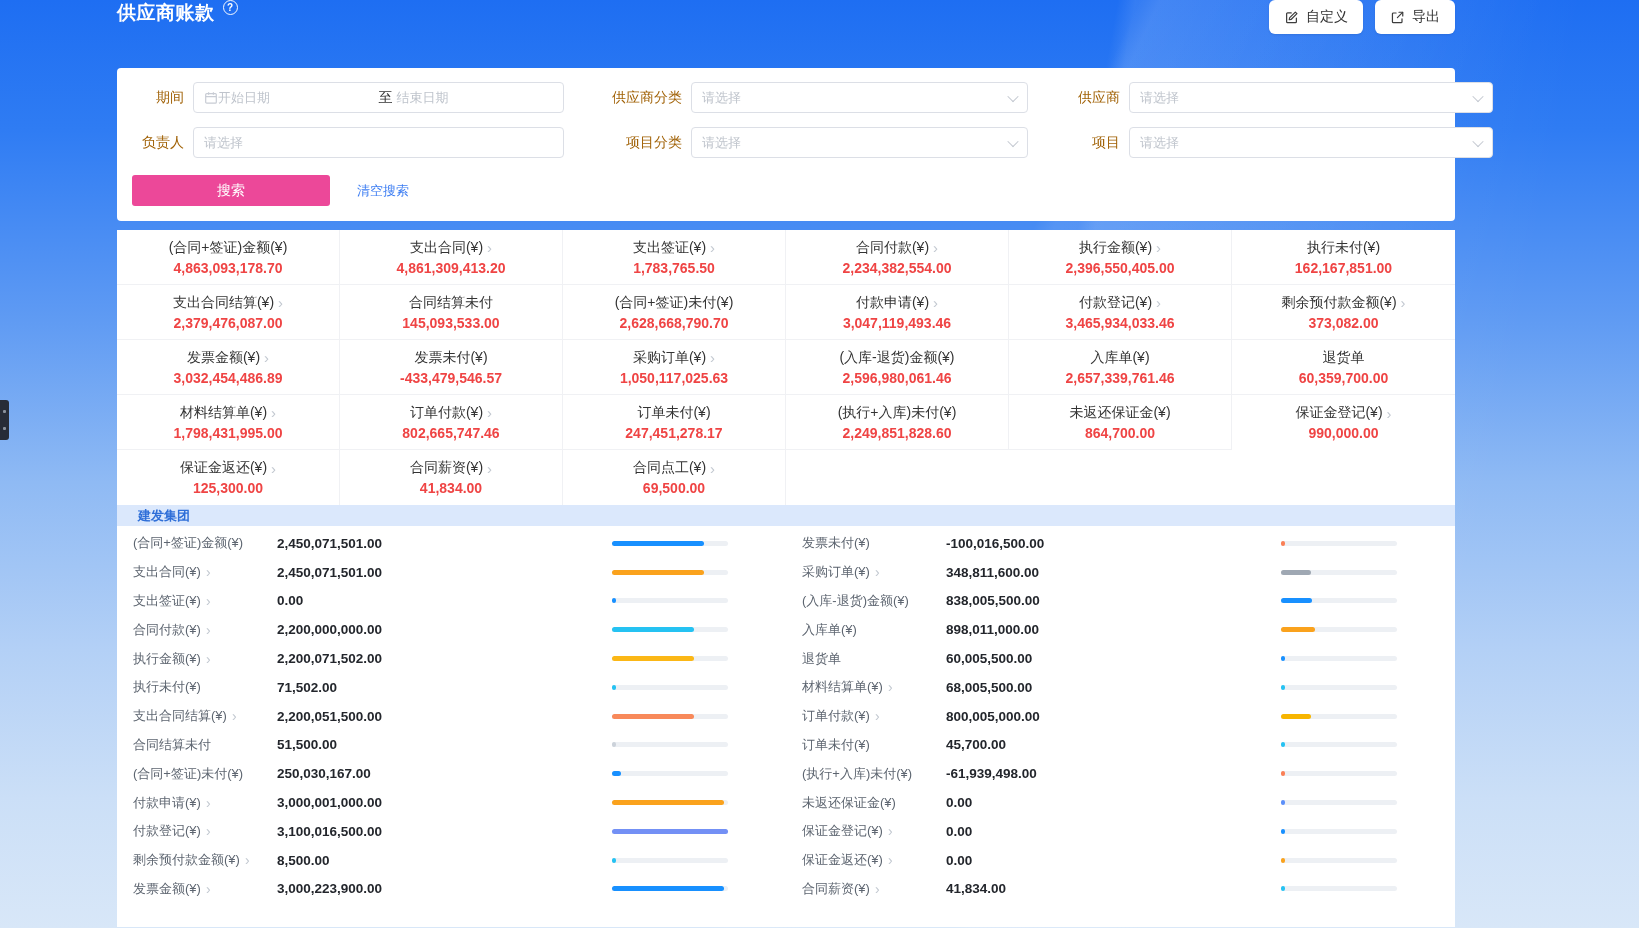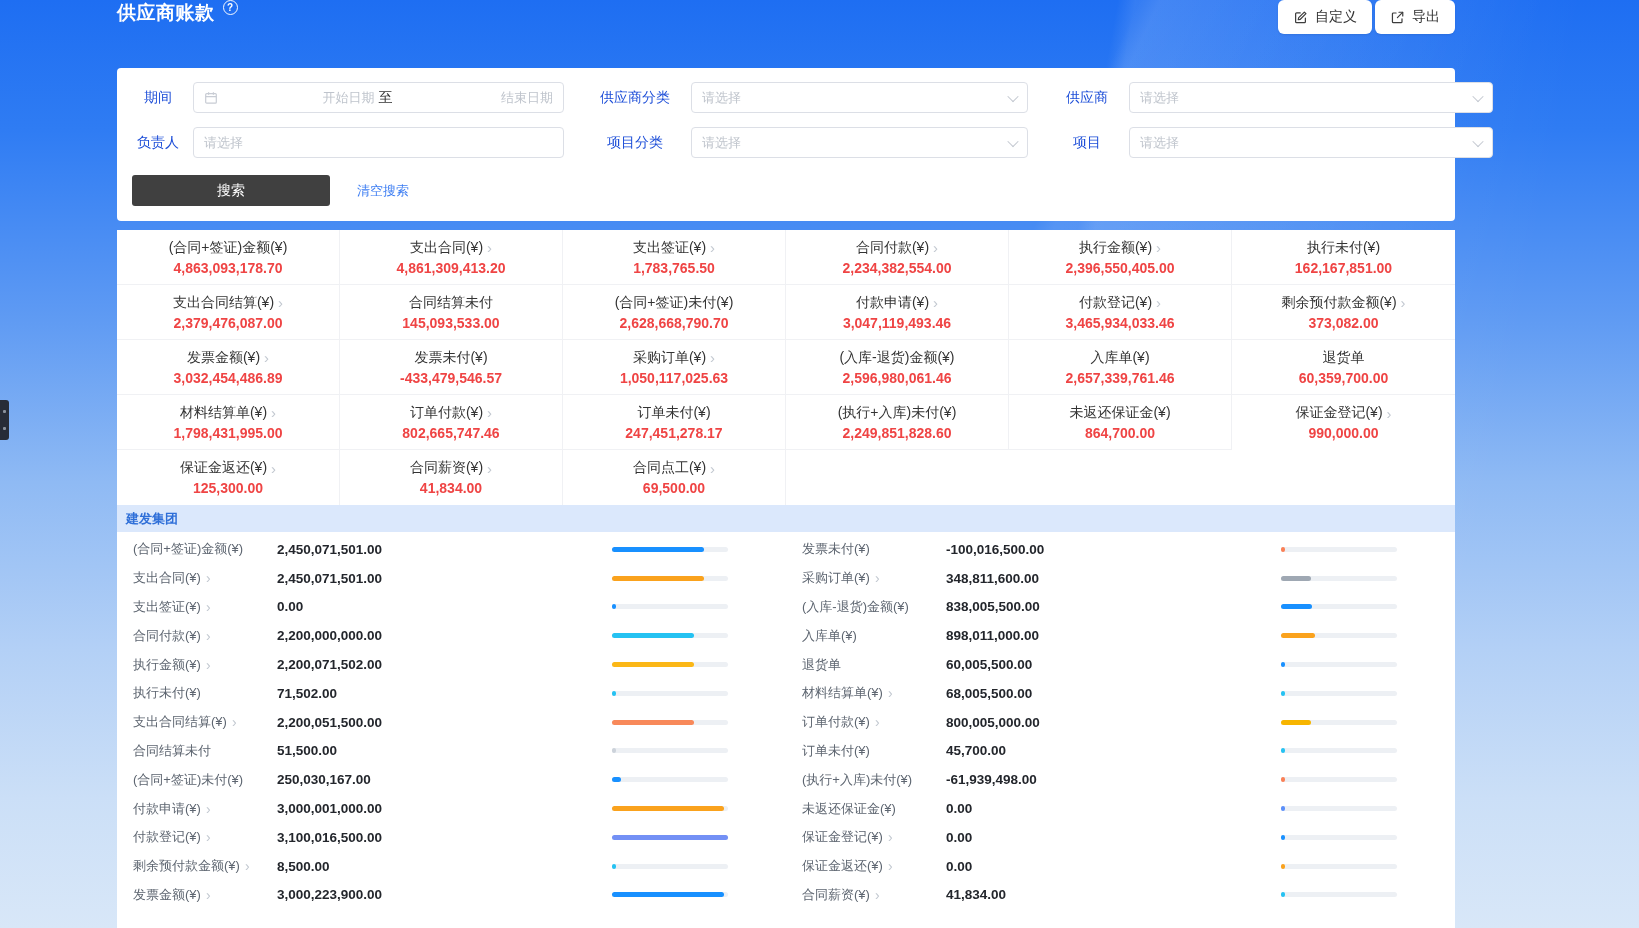--- a/index.html
+++ b/index.html
@@ -13,54 +13,54 @@
       linear-gradient(to bottom, #1e6ef2 0%, #2f7cf3 14%, #5e9af3 34%, #8fbaf4 52%, #b3d0f6 70%, #cbdff7 86%, #d8e7f8 100%);
   }
   .left-tab { position:absolute; left:0; top:400px; width:9px; height:40px; background:#272c37; border-radius:0 3px 3px 0; z-index:5; display:flex; flex-direction:column; justify-content:center; gap:14px; align-items:center;}
   .left-tab i { width:3px; height:3px; background:#8a919c; border-radius:1px; display:block;}
   .content { position:absolute; left:117px; top:0; width:1338px; }
 
   
   .hdr { height:68px; display:flex; }
   .hdr-title { color:#fff; font-size:19px; font-weight:700; letter-spacing:.5px; }
   .help { margin-left:8px; width:15px; height:15px; border-radius:50%; border:1.4px solid rgba(255,255,255,.95); color:#fff; font-size:10px; font-weight:700; display:inline-flex; align-items:center; justify-content:center; }
-  .hdr-btns { margin-left:auto; display:flex; gap:3px; }
+  .hdr-btns { margin-left:auto; display:flex; gap:12px; }
   .wbtn { height:34px; background:#fff; border:none; border-radius:6px; padding:0 15px; display:flex; align-items:center; gap:7px; font-size:14px; color:#333; font-family:inherit; cursor:pointer; box-shadow:0 1px 2px rgba(20,60,140,.18); }
   .wbtn svg { display:block; }
 
   
   .panel { background:#fff; border-radius:4px; padding:14px 18px 15px 15px; }
   .f-row { display:flex; margin-bottom:14px; }
   .field { display:flex; align-items:center; }
-  .lbl { font-size:14px; color:#1d4ed8; text-align:center; margin-right:9px; white-space:nowrap; }
+  .lbl { font-size:14px; color:#a16207; text-align:right; margin-right:9px; white-space:nowrap; }
   .c1 .lbl { width:52px; }  .c1 .ctl { width:371px; }
   .c2 { margin-left:24px; } .c2 .lbl { width:94px; } .c2 .ctl { width:337px; }
   .c3 { margin-left:26px; } .c3 .lbl { width:66px; } .c3 .ctl { width:364px; }
   .ctl { height:31px; border:1px solid #dcdfe6; border-radius:4px; background:#fff; display:flex; align-items:center; padding:0 10px; position:relative; }
   .ph { color:#bfc4cc; font-size:13px; }
   .daterange { justify-content:space-between; }
-  .daterange .ph { flex:1; text-align:right; }
+  .daterange .ph { flex:1; text-align:left; }
   .to { color:#333; font-size:14px; padding:0 4px; }
   .chev { width:8px; height:8px; border-right:1.5px solid #c3c8d0; border-bottom:1.5px solid #c3c8d0; transform:rotate(45deg) translate(-1px,-1px); margin-left:auto; }
   .btn-row { display:flex; align-items:center; margin-top:17px; }
-  .search-btn { width:198px; height:31px; background:#404040; color:#fff; border:none; border-radius:3px; font-size:14px; font-family:inherit; cursor:pointer; }
+  .search-btn { width:198px; height:31px; background:#ec4899; color:#fff; border:none; border-radius:3px; font-size:14px; font-family:inherit; cursor:pointer; }
   .clear-link { margin-left:27px; color:#3b7cf2; font-size:13px; cursor:pointer; }
 
   
   .stats { margin-top:9px; background:#fff; display:grid; grid-template-columns:repeat(6,1fr); }
   .cell { height:55px; display:flex; flex-direction:column; align-items:center; justify-content:center; gap:3px; border-right:1px solid #f0f1f4; }
   .cell:nth-child(6n) { border-right:none; }
   .cell.no-r { border-right:none; }
   .cell.bb { border-bottom:1px solid #f0f1f4; }
   .s-label { font-size:14px; color:#333; display:flex; align-items:center; gap:4px; }
   .s-arrow { color:#c2c8d0; font-size:15px; line-height:1; font-weight:400; }
   .s-value { font-size:14px; font-weight:700; color:#ef4444; }
 
   
-  .band { height:27px; background:#dbe8fc; display:flex; align-items:center; padding-left:9px; }
+  .band { height:21px; background:#dbe8fc; display:flex; align-items:center; padding-left:21px; }
   .band span { color:#2f6fd8; font-size:13px; font-weight:700; cursor:pointer; }
   .detail { background:#fff; display:grid; grid-template-columns:1fr 1fr; padding-top:3px; min-height:401px; }
   .drow { display:flex; align-items:center; height:28.8px; padding-left:16px; }
   .dlabel { width:144px; font-size:13px; color:#5d6570; display:flex; align-items:center; gap:5px; white-space:nowrap; }
   .dlabel .s-arrow { font-size:14px; }
   .dvalue { font-size:13.5px; font-weight:700; color:#23262c; }
   .dbar { margin-left:auto; margin-right:58px; }
   .dtrack { display:block; width:116px; height:5px; border-radius:3px; background:#edf0f4; position:relative; }
   .dfill { position:absolute; left:0; top:0; bottom:0; border-radius:3px; }
 </style>

